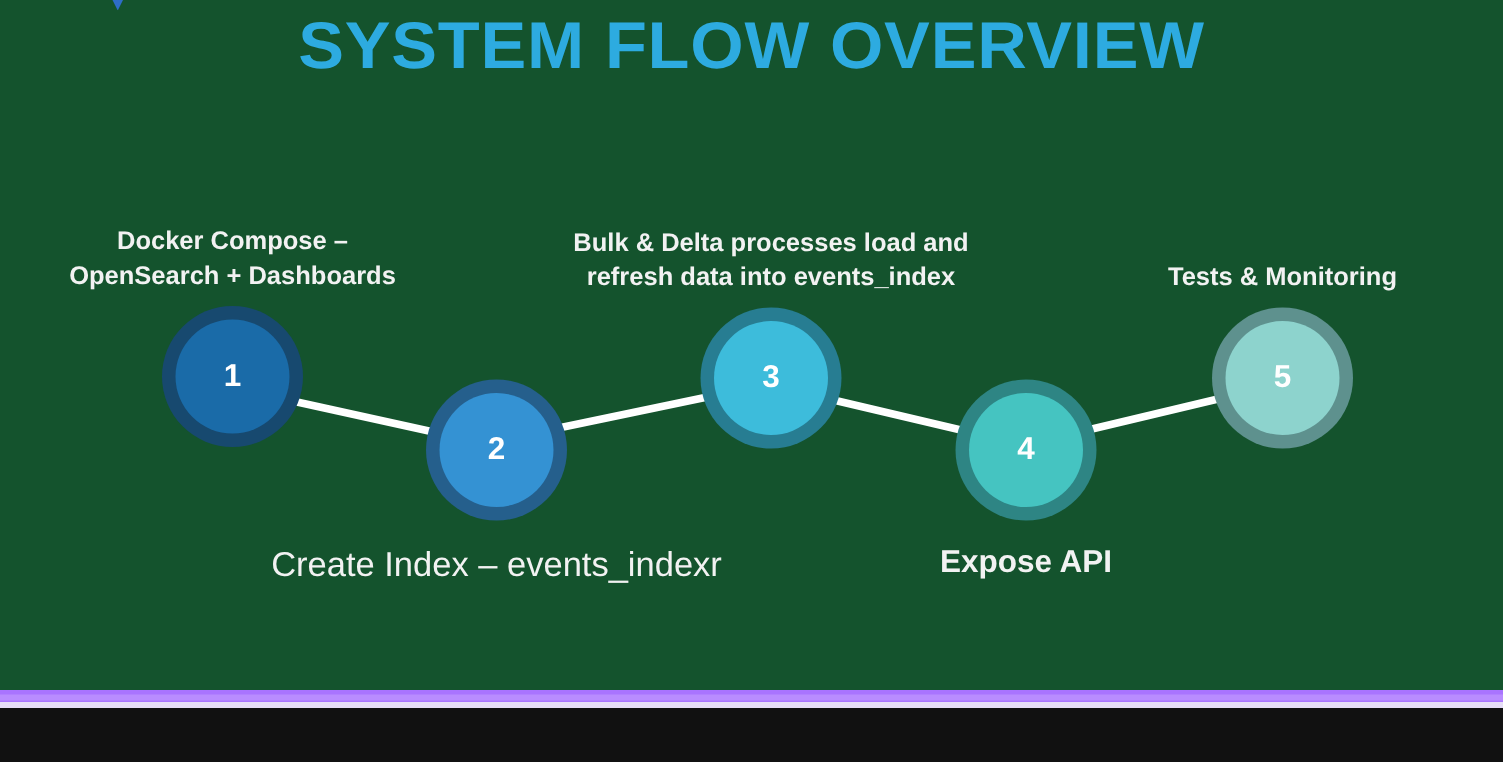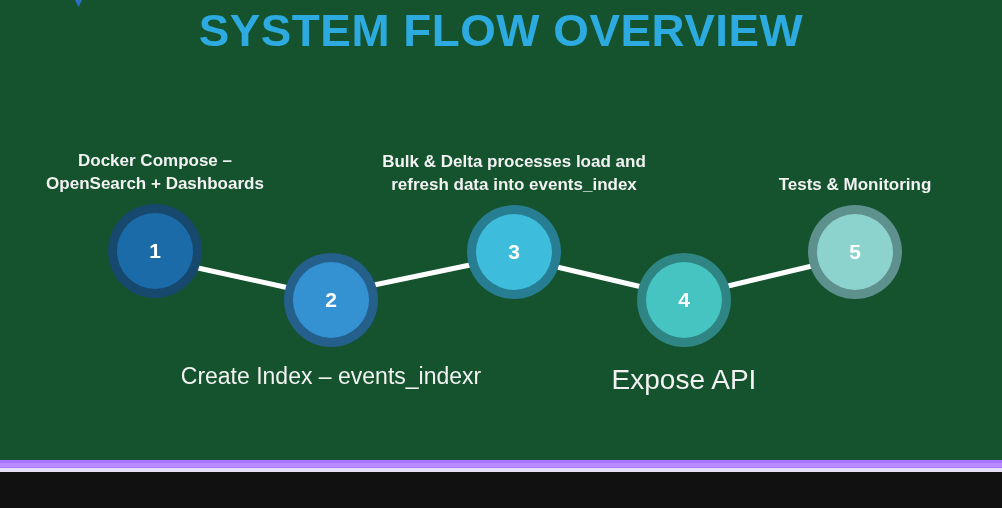--- a/index.html
+++ b/index.html
@@ -84,21 +84,21 @@
   
   .caption {
     position: absolute;
     color: #f2f2f2;
     font-family: "Liberation Sans", sans-serif;
     text-align: center;
     line-height: 1.35;
     white-space: pre-line;
   }
   .caption.bold   { font-weight: 700; font-size: 17px; }
-  .caption.light  { font-weight: 400; font-size: 28px; }
+  .caption.light  { font-weight: 700; font-size: 21px; }
   .caption.plain  { font-weight: 400; font-size: 23px; }
 
   
   .bottom-band {
     position: absolute;
     left: 0;
     bottom: 0;
     width: 1002px;
     height: 12px;
     background: #a974ff;

